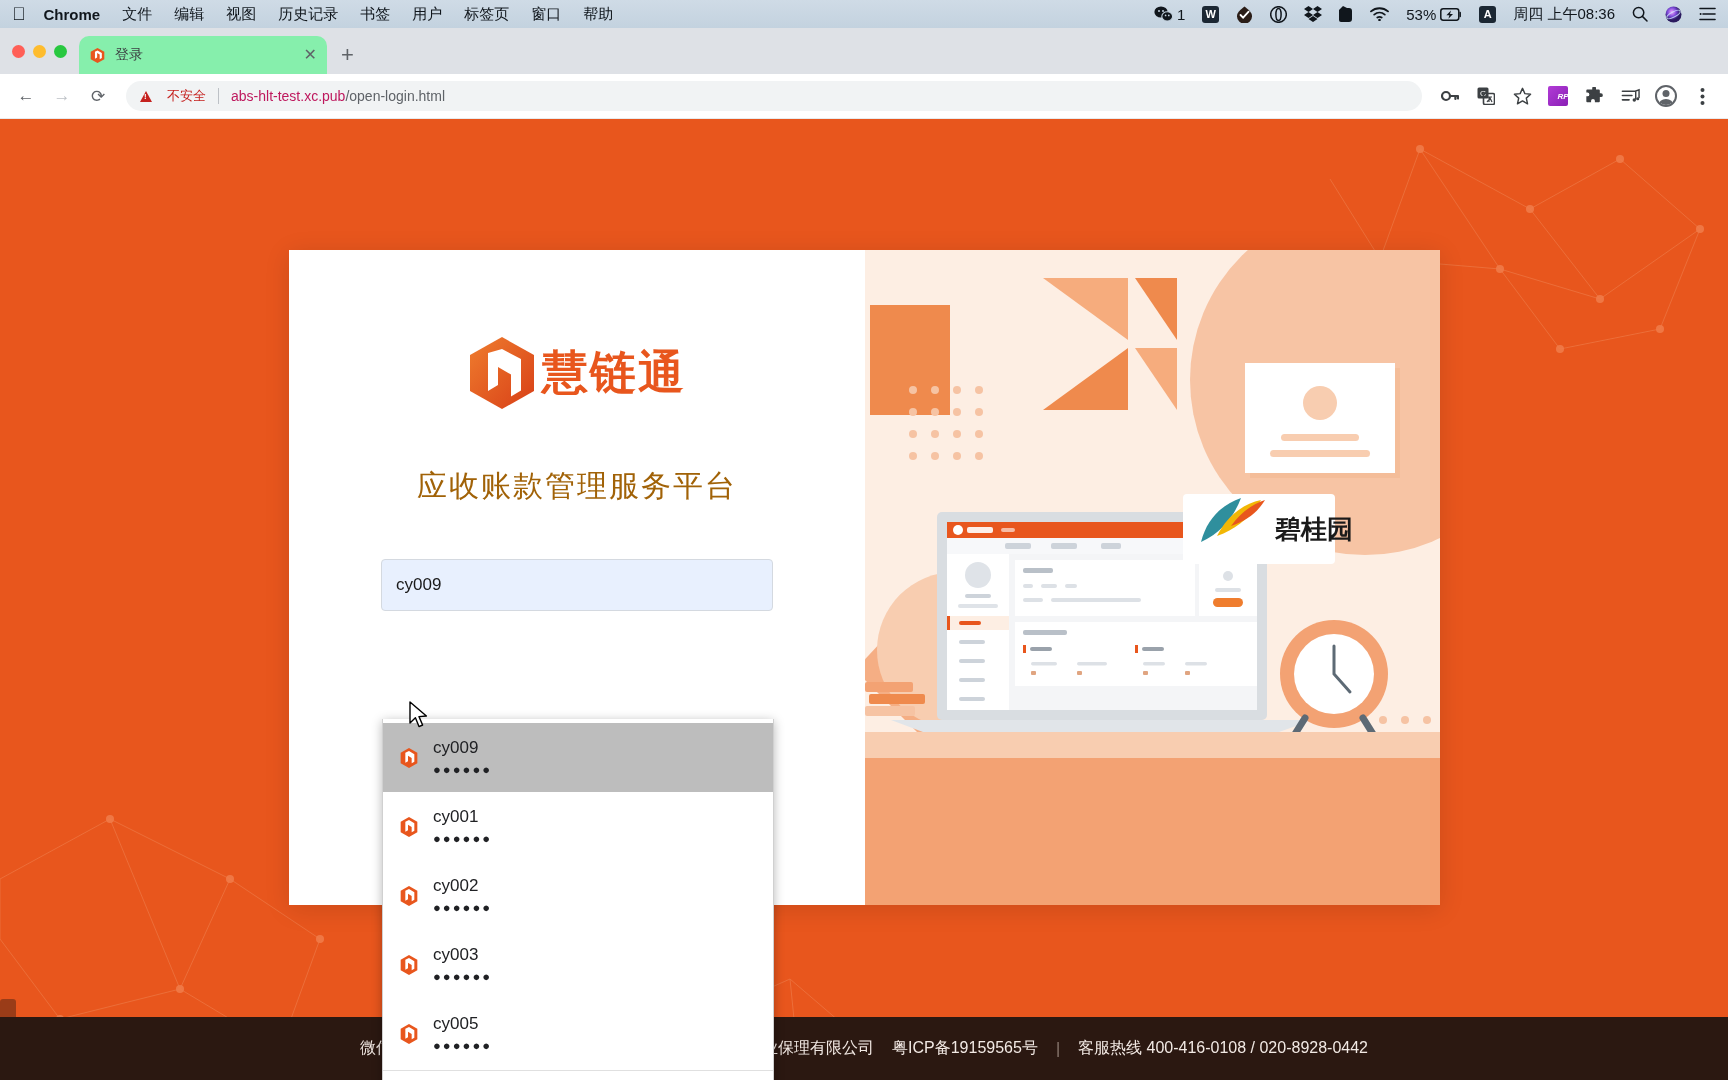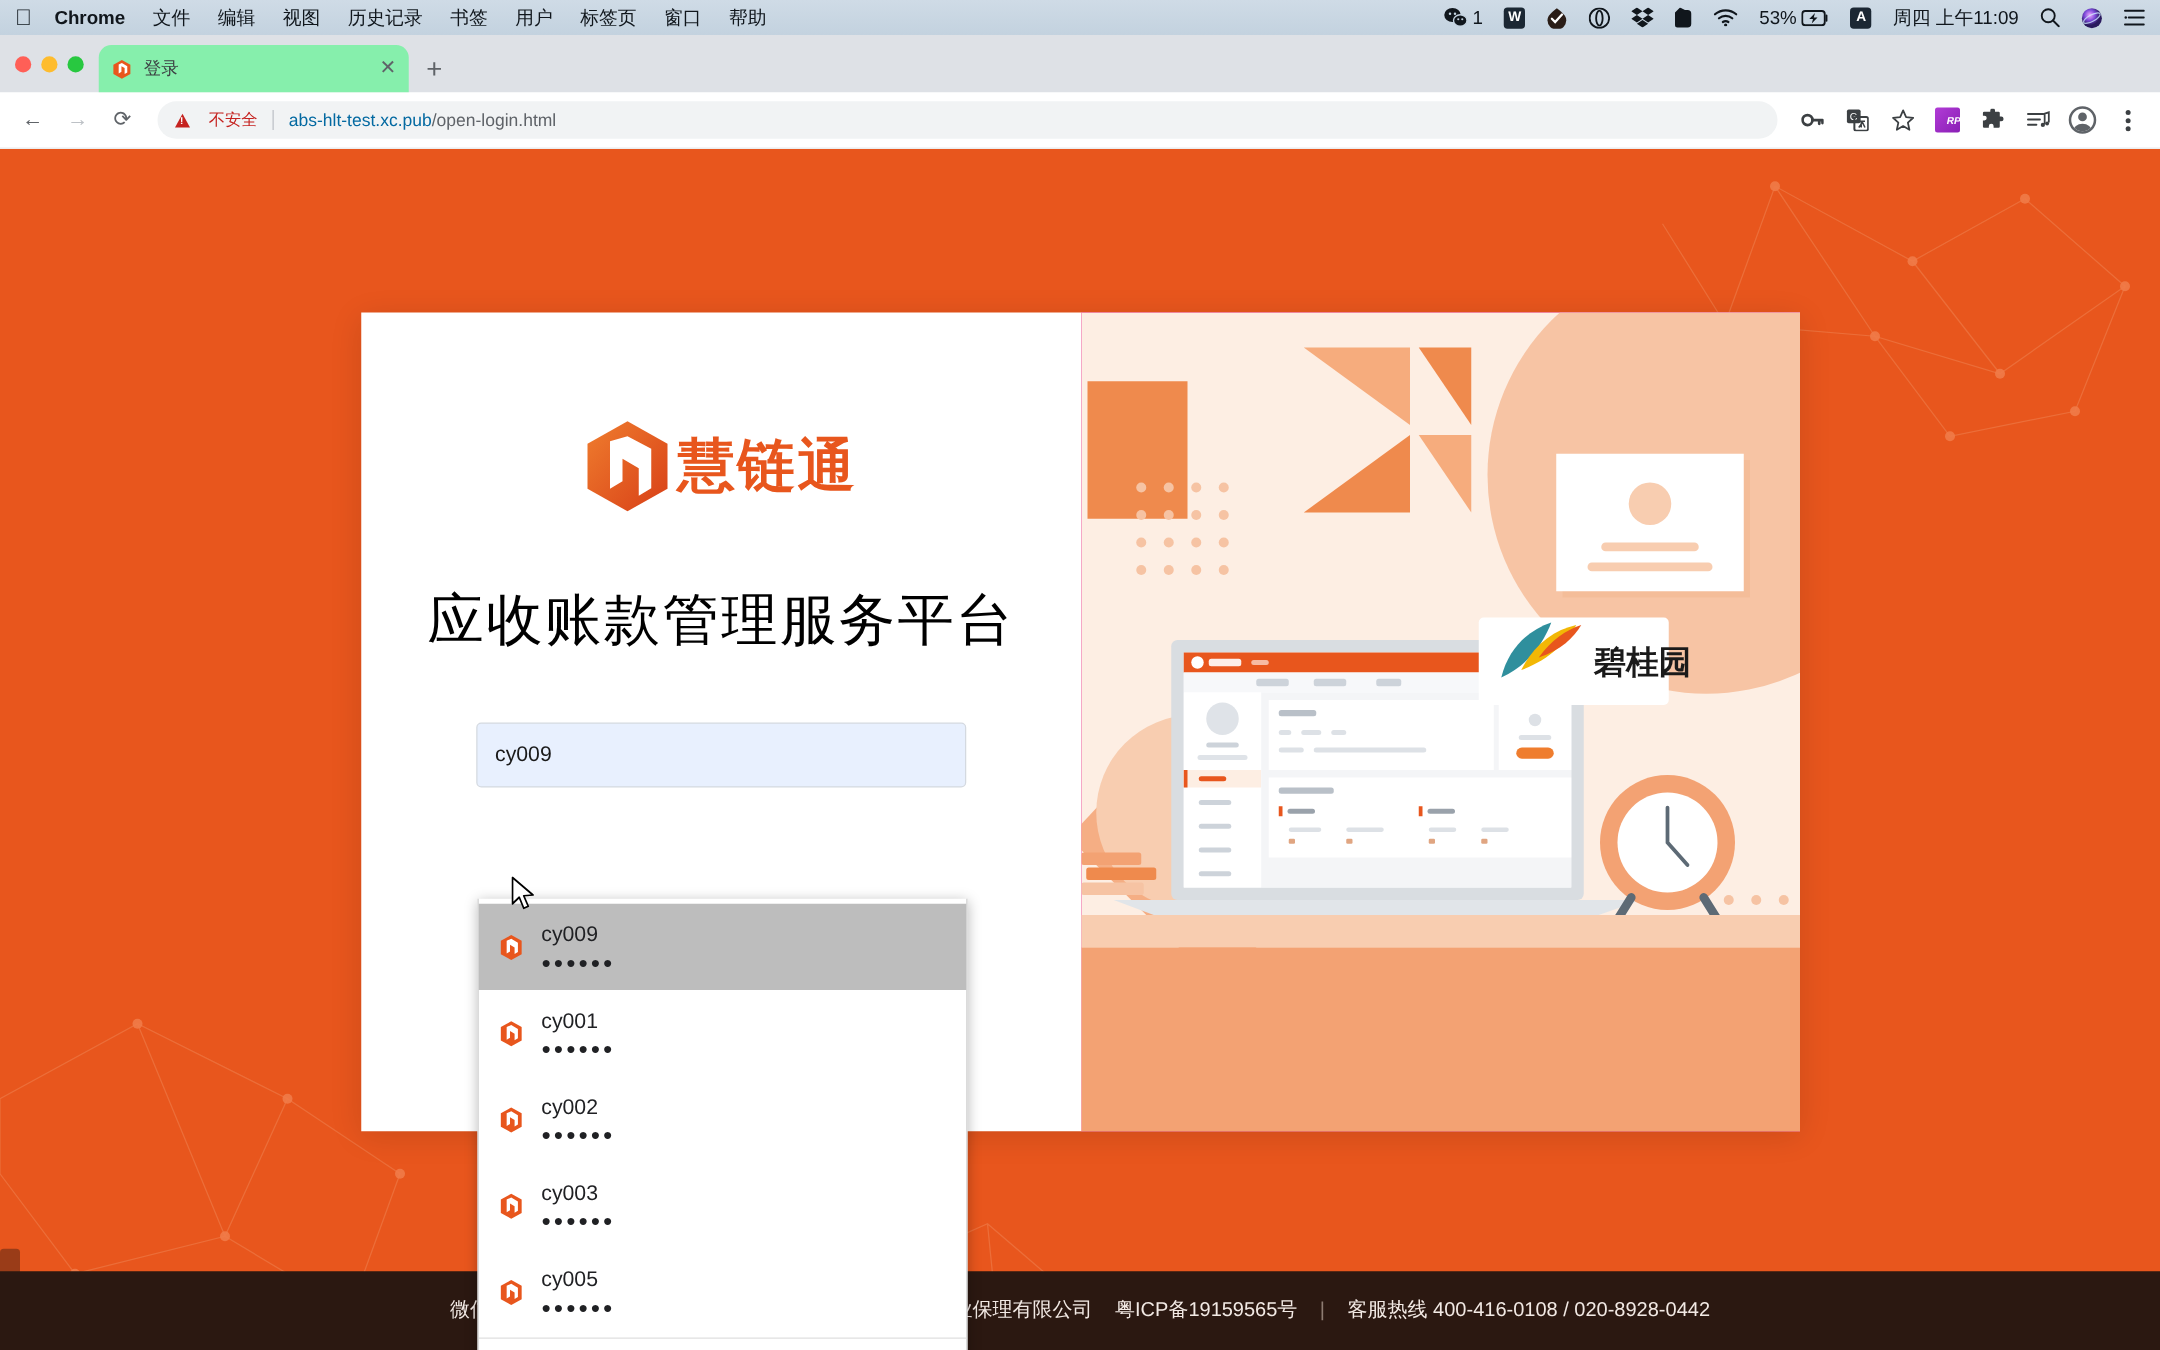--- a/index.html
+++ b/index.html
@@ -67,21 +67,21 @@
   }
   .tb-btn.dim { color: #bdc1c6; }
   #omnibox {
     flex: 1; height: 30px; background: #f1f3f4; border-radius: 16px;
     display: flex; align-items: center; padding: 0 14px; gap: 8px;
     margin: 0 8px; min-width: 0;
   }
   #omnibox .warn { color: #c5221f; font-size: 13px; display: flex; align-items: center; gap: 15px; white-space: nowrap; }
   #omnibox .sep { width: 1px; height: 16px; background: #bdc1c6; margin: 0 4px; }
   #omnibox .url { font-size: 14px; color: #5f6368; white-space: nowrap; overflow: hidden; }
-  #omnibox .url b { color: #0369a1; font-weight: normal; }
+  #omnibox .url b { color: #be185d; font-weight: normal; }
   .tri-warn {
     width: 0; height: 0; border-left: 6px solid transparent; border-right: 6px solid transparent;
     border-bottom: 11px solid #c5221f; position: relative;
   }
   .tri-warn::after {
     content: "!"; position: absolute; left: -2px; top: 2px;
     font-size: 8px; color: #fff; font-weight: bold; line-height: 1;
   }
   .ext-rp {
     width: 20px; height: 20px; border-radius: 2px;
@@ -112,21 +112,21 @@
     display: flex; box-shadow: 0 4px 24px rgba(0,0,0,.12);
   }
   .card-left { width: 576px; padding: 56px 0 0 0; display: flex; flex-direction: column; align-items: center; }
   .card-right { flex: 1; position: relative; overflow: hidden; background: #ec4899; }
 
   .brand { display: flex; align-items: center; gap: 6px; margin-top: 30px; }
   .brand .mark { width: 68px; height: 74px; }
   .brand .name { font-size: 46px; font-weight: bold; color: #e8561d; letter-spacing: 2px; }
 
   .platform-title {
-    margin-top: 56px; font-size: 45px; color: #000000; letter-spacing: 2px;
+    margin-top: 56px; font-size: 30px; color: #a16207; letter-spacing: 2px;
   }
 
   #login-input {
     margin-top: 52px; width: 392px; height: 52px;
     background: #e8f0fe; border: 1px solid #d4d9e0; border-radius: 4px;
     display: flex; align-items: center; padding: 0 14px;
     font-size: 17px; color: #1a1a1a;
   }
 
   
@@ -212,21 +212,21 @@
     </svg>
     <span class="s">
       <span>53%</span>
       <svg width="22" height="13" viewBox="0 0 22 13">
         <rect x="0.8" y="0.8" width="18" height="11.4" rx="2.4" fill="none" stroke="#10161c" stroke-width="1.5"></rect>
         <path d="M20.2 4.4 v4.2" stroke="#10161c" stroke-width="1.5" stroke-linecap="round"></path>
         <path d="M11 2.4 L6.4 7.2 h3 L8.4 10.8 L13 6 h-3Z" fill="#10161c"></path>
       </svg>
     </span>
     <span class="sq-icon">A</span>
-    <span class="s">周四 上午11:09</span>
+    <span class="s">周四 上午08:36</span>
     <svg width="16" height="16" viewBox="0 0 16 16">
       <circle cx="6.6" cy="6.6" r="5.2" fill="none" stroke="#10161c" stroke-width="1.5"></circle>
       <path d="M10.4 10.4 L15 15" stroke="#10161c" stroke-width="1.5" stroke-linecap="round"></path>
     </svg>
     <svg width="17" height="17" viewBox="0 0 17 17">
       <defs>
           <radialGradient id="sg" cx="40%" cy="35%">
             <stop offset="0%" stop-color="#f0a7ff"></stop>
             <stop offset="55%" stop-color="#7b49d8"></stop>
             <stop offset="100%" stop-color="#2a1a5e"></stop>

